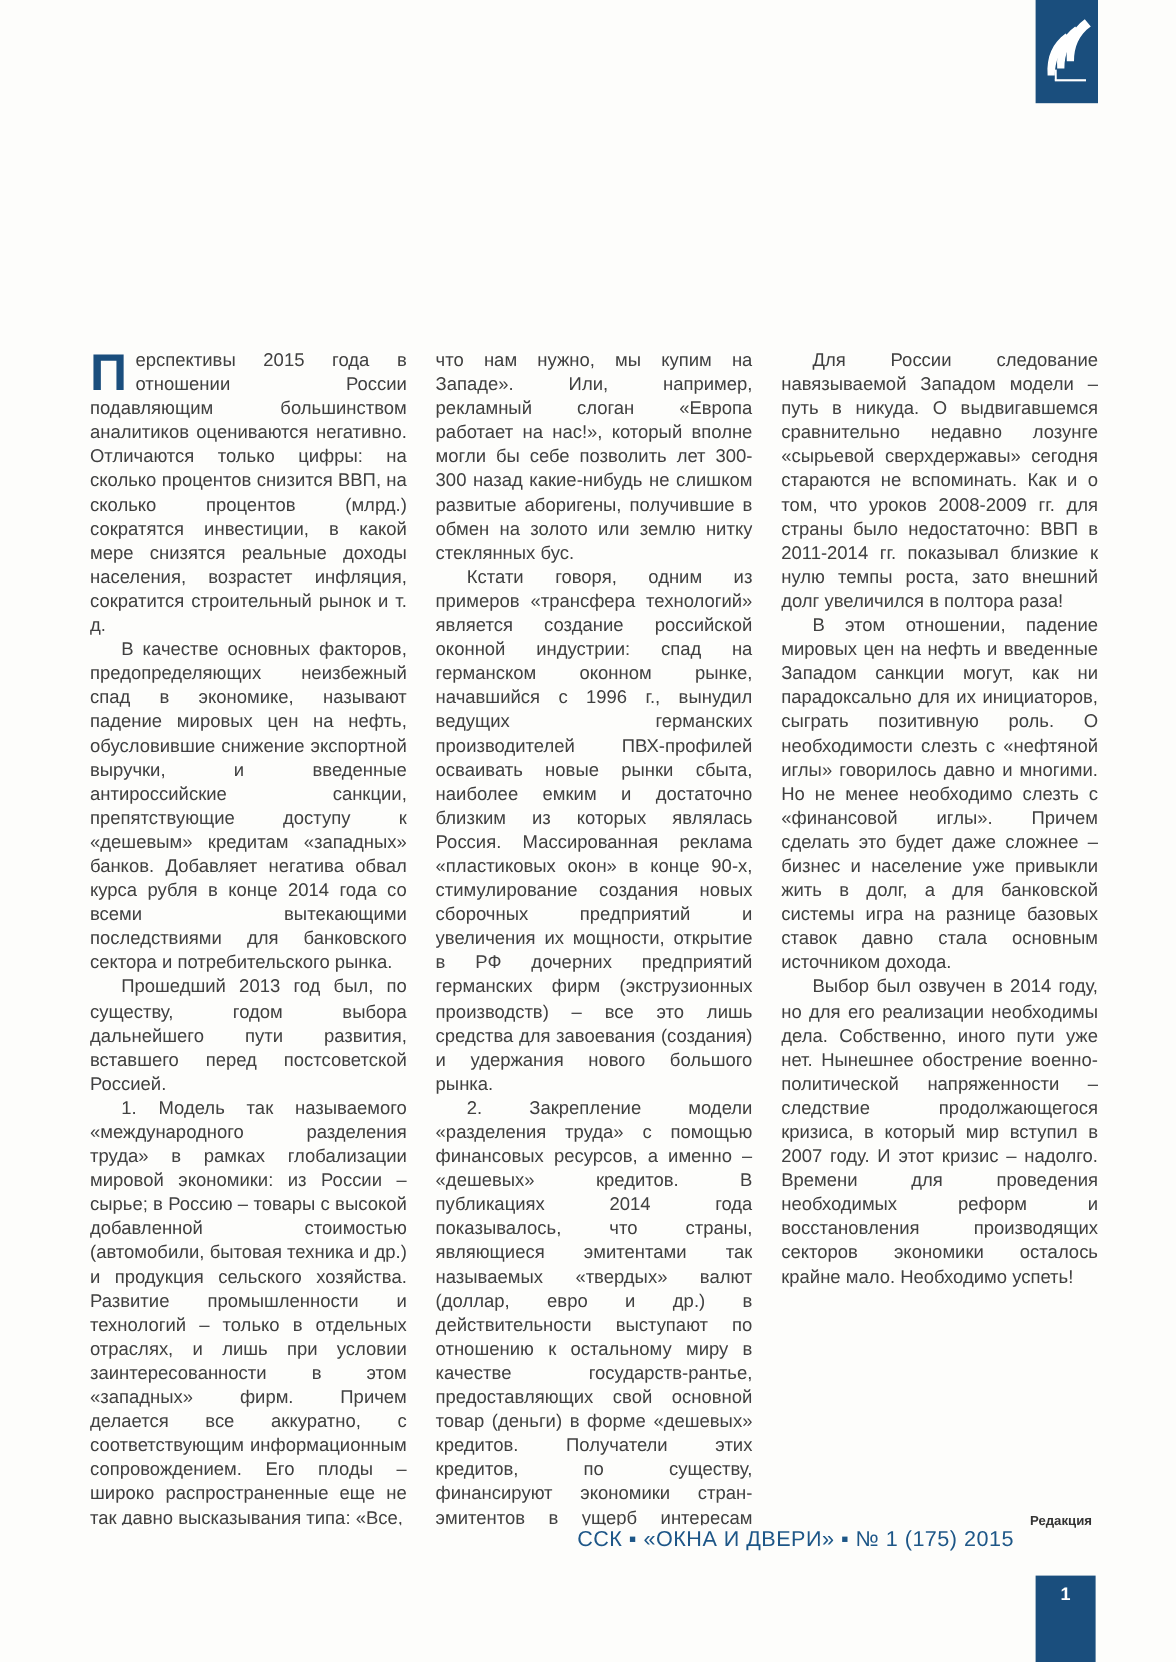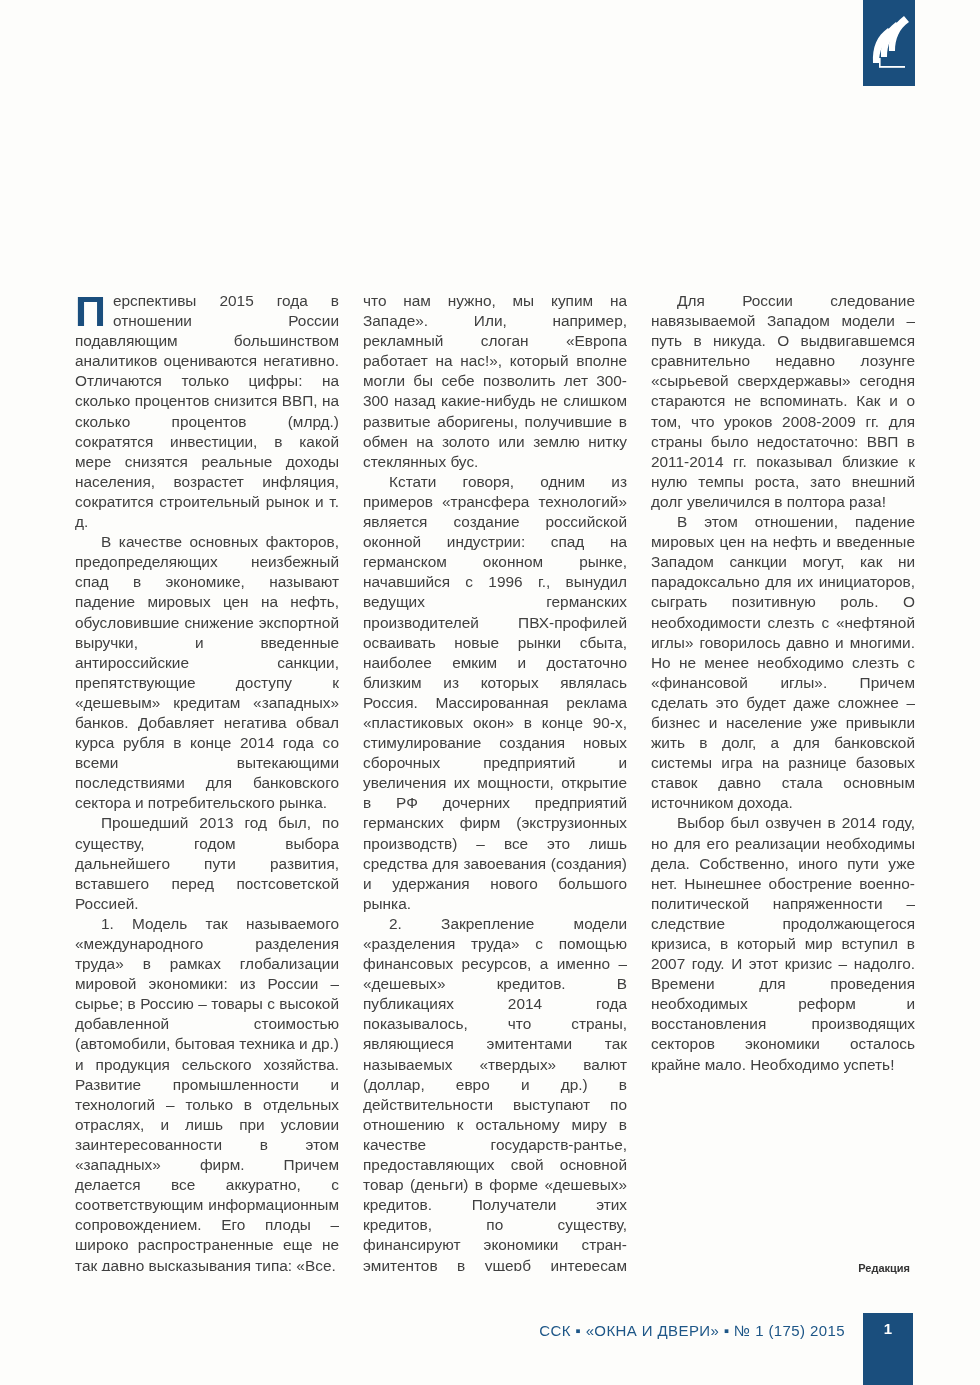--- a/index.html
+++ b/index.html
@@ -43,22 +43,22 @@
     font-size:43px; line-height:36px; padding:2px 7px 0 0;
   }
 
   .byline{
     position:absolute; left:647px; top:1237px; width:263px;
     text-align:right; font-size:11px; font-weight:700; color:#333;margin-top:25px;
   }
 
   
   .footer-line{
-    position:absolute; left:75px; top:1322px; width:770px;
-    text-align:right; font-size:15px; letter-spacing:0.4px;
+    position:absolute; left:75px; top:1272px; width:770px;
+    text-align:right; font-size:18px; letter-spacing:0.4px;
     color:#1D5687;
   }
   .page-num{
     position:absolute; left:863px; top:1313px; width:50px; height:72px;
     background:#1A4E7D; text-align:center;
   }
   .page-num span{
     display:inline-block; margin-top:7px;
     color:#ffffff; font-size:15px; font-weight:700;
   }

